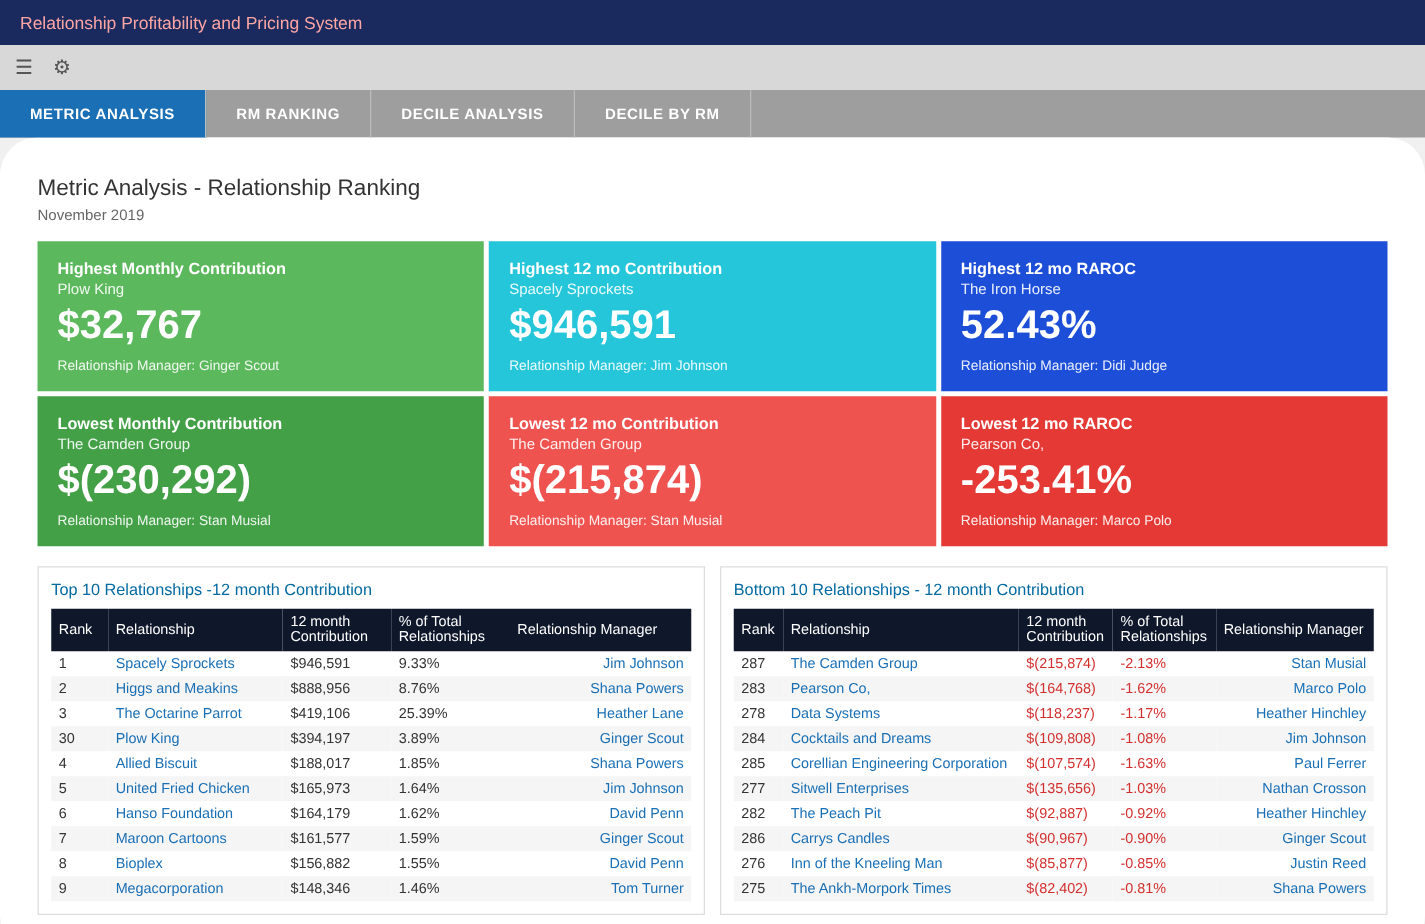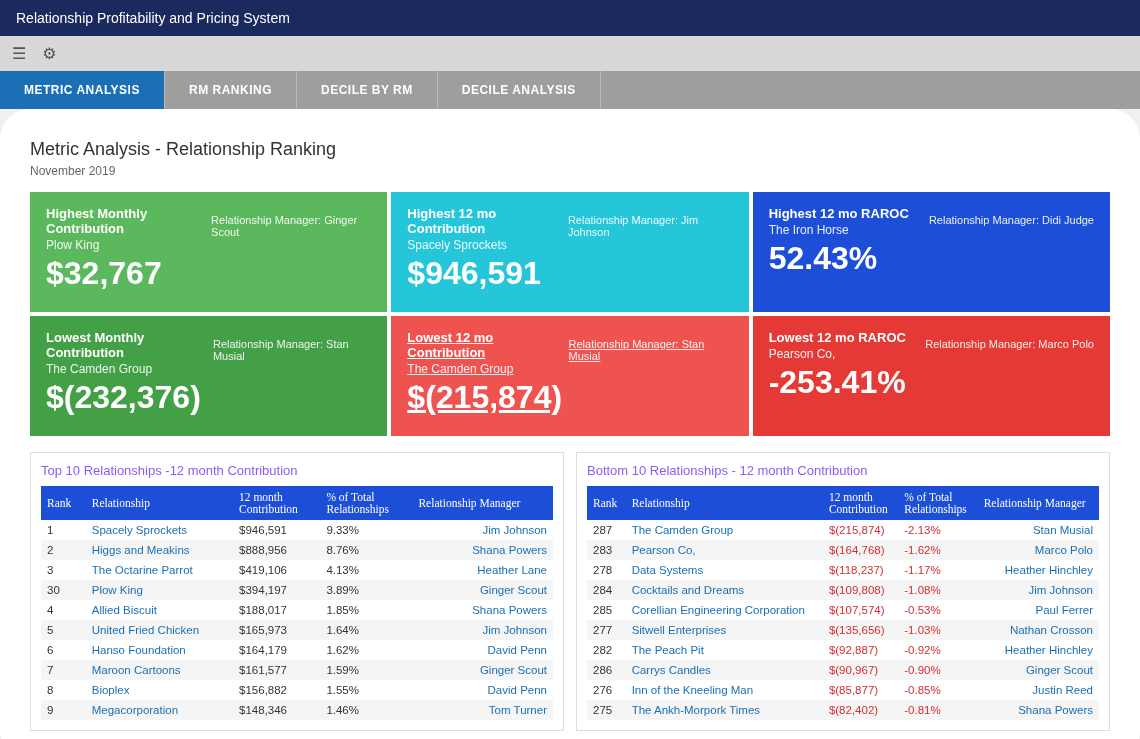--- a/index.html
+++ b/index.html
@@ -1,21 +1,21 @@
 <!DOCTYPE html>
 <html><head>
   <meta charset="utf-8">
   <style>
     * { box-sizing: border-box; margin: 0; padding: 0; }
     body { font-family: Arial, sans-serif; font-size: 13px; background: #f0f0f0; }
 
     
     .title-bar {
       background: #1a2a5e;
-      color: #ffffff;
+      color: #fca5a5;
       padding: 10px 16px;
       font-size: 14px;
       font-weight: normal;
     }
 
     
     .toolbar {
       background: #d8d8d8;
       padding: 8px 12px;
       display: flex;
@@ -70,31 +70,31 @@
       display: grid;
       grid-template-columns: 1fr 1fr 1fr;
       gap: 4px;
       margin-bottom: 16px;
     }
     .metric-card {
       padding: 14px 16px;
       color: white;
       min-height: 120px;
       display: flex;
-      flex-direction: row;
+      flex-direction: column;
       justify-content: space-between;
     }
 
     
     .metric-card.top-left { background: #5cb85c; }
     .metric-card.top-mid { background: #26c6da; }
     .metric-card.top-right { background: #1d4ed8; }
     
     .metric-card.bot-left { background: #43a047; }
-    .metric-card.bot-mid { background: #ef5350; text-decoration: underline; }
+    .metric-card.bot-mid { background: #ef5350; }
     .metric-card.bot-right { background: #e53935; }
 
     .metric-card-label {
       font-size: 13px;
       font-weight: bold;
       margin-bottom: 2px;
     }
     .metric-card-name {
       font-size: 12px;
       opacity: 0.9;
@@ -117,33 +117,32 @@
       grid-template-columns: 1fr 1fr;
       gap: 12px;
       background: white;
     }
     .table-panel {
       border: 1px solid #ddd;
       padding: 10px;
     }
     .table-panel-title {
       font-size: 13px;
-      color: #8b5cf6;
+      color: #0369a1;
       margin-bottom: 8px;
       font-weight: normal;
     }
     table {
       width: 100%;
       border-collapse: collapse;
       font-size: 11.5px;
     }
     thead tr {
-      background: #1d4ed8;
+      background: #0f172a;
       color: white;
-      font-family: Liberation Serif, serif;
     }
     thead th {
       padding: 5px 6px;
       text-align: left;
       font-weight: normal;
       white-space: nowrap;
     }
     tbody tr:nth-child(even) { background: #f5f5f5; }
     tbody td {
       padding: 4px 6px;
@@ -161,22 +160,22 @@
 </div>
 
 <div class="toolbar">
   <span class="toolbar-icon">☰</span>
   <span class="toolbar-icon">⚙</span>
 </div>
 
 <div class="nav-tabs">
   <div class="nav-tab active">METRIC ANALYSIS</div>
   <div class="nav-tab">RM RANKING</div>
+  <div class="nav-tab">DECILE ANALYSIS</div>
   <div class="nav-tab">DECILE BY RM</div>
-  <div class="nav-tab">DECILE ANALYSIS</div>
 </div>
 
 <div class="page-content">
   <div class="page-title">Metric Analysis - Relationship Ranking</div>
   <div class="page-subtitle">November 2019</div>
 
   <div class="metric-grid" id="metric-grid">
   <div class="metric-card top-left">
     <div>
       <div class="metric-card-label">Highest Monthly Contribution</div>
@@ -198,21 +197,21 @@
       <div class="metric-card-label">Highest 12 mo RAROC</div>
       <div class="metric-card-name">The Iron Horse</div>
       <div class="metric-card-value">52.43%</div>
     </div>
     <div class="metric-card-rm">Relationship Manager: Didi Judge</div>
   </div>
       <div class="metric-card bot-left">
     <div>
       <div class="metric-card-label">Lowest Monthly Contribution</div>
       <div class="metric-card-name">The Camden Group</div>
-      <div class="metric-card-value">$(232,376)</div>
+      <div class="metric-card-value">$(230,292)</div>
     </div>
     <div class="metric-card-rm">Relationship Manager: Stan Musial</div>
   </div>
       <div class="metric-card bot-mid">
     <div>
       <div class="metric-card-label">Lowest 12 mo Contribution</div>
       <div class="metric-card-name">The Camden Group</div>
       <div class="metric-card-value">$(215,874)</div>
     </div>
     <div class="metric-card-rm">Relationship Manager: Stan Musial</div>
@@ -253,21 +252,21 @@
     <td>2</td>
     <td class="link">Higgs and Meakins</td>
     <td>$888,956</td>
     <td>8.76%</td>
     <td class="rm-link">Shana Powers</td>
   </tr>
             <tr>
     <td>3</td>
     <td class="link">The Octarine Parrot</td>
     <td>$419,106</td>
-    <td>4.13%</td>
+    <td>25.39%</td>
     <td class="rm-link">Heather Lane</td>
   </tr>
             <tr>
     <td>30</td>
     <td class="link">Plow King</td>
     <td>$394,197</td>
     <td>3.89%</td>
     <td class="rm-link">Ginger Scout</td>
   </tr>
             <tr>
@@ -354,21 +353,21 @@
     <td>284</td>
     <td class="link">Cocktails and Dreams</td>
     <td class="neg">$(109,808)</td>
     <td class="neg">-1.08%</td>
     <td class="rm-link">Jim Johnson</td>
   </tr>
             <tr>
     <td>285</td>
     <td class="link">Corellian Engineering Corporation</td>
     <td class="neg">$(107,574)</td>
-    <td class="neg">-0.53%</td>
+    <td class="neg">-1.63%</td>
     <td class="rm-link">Paul Ferrer</td>
   </tr>
             <tr>
     <td>277</td>
     <td class="link">Sitwell Enterprises</td>
     <td class="neg">$(135,656)</td>
     <td class="neg">-1.03%</td>
     <td class="rm-link">Nathan Crosson</td>
   </tr>
             <tr>

